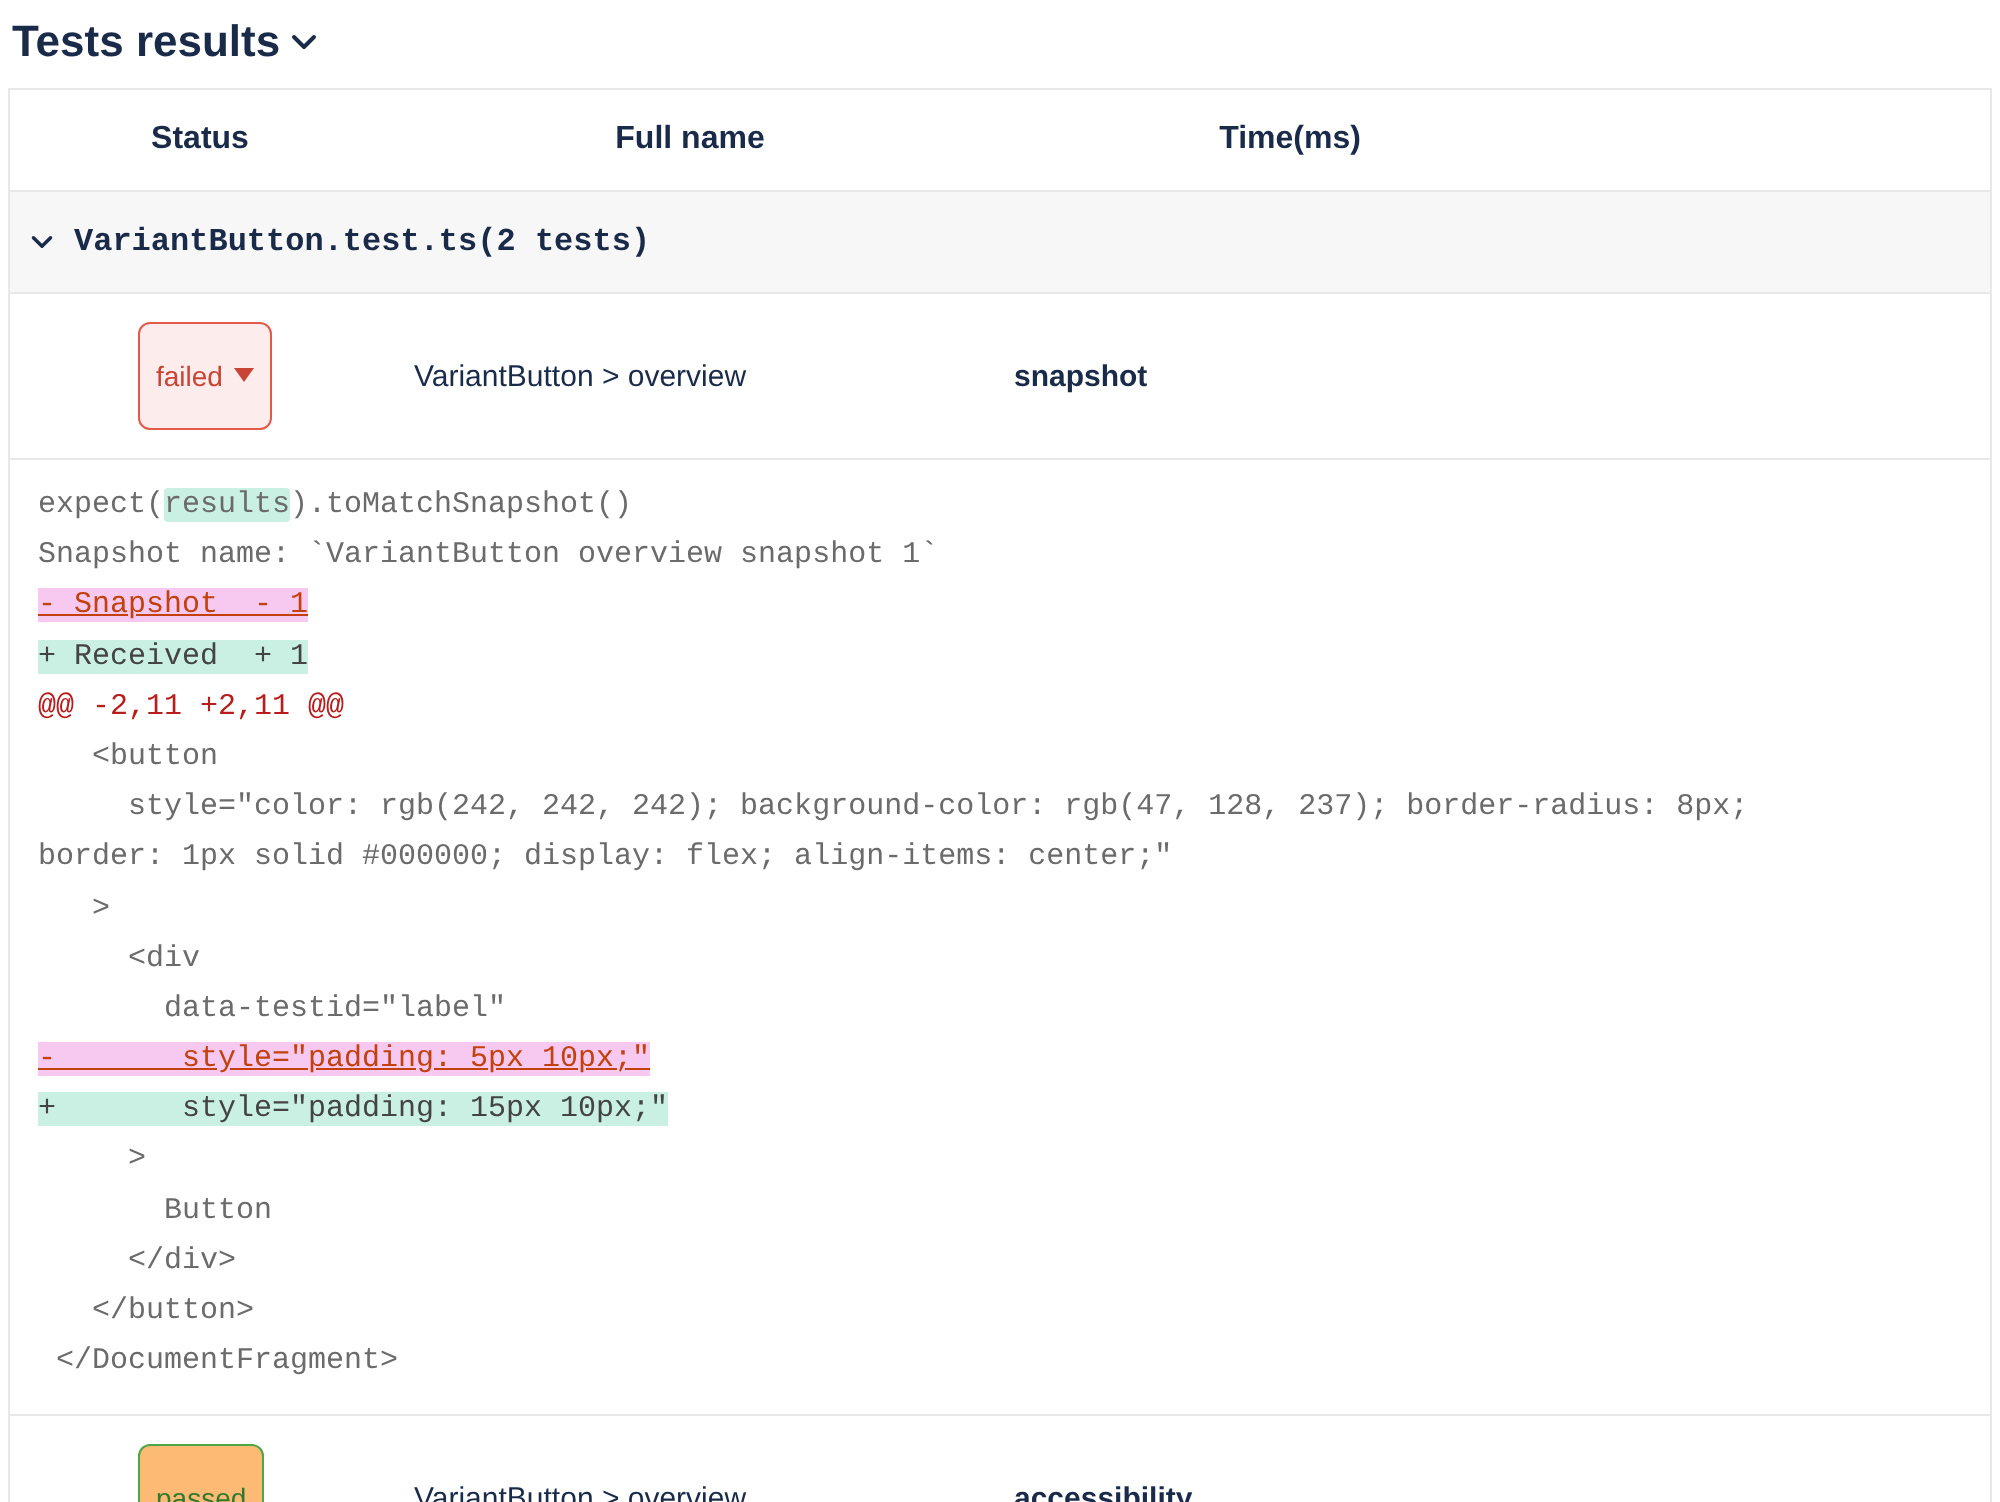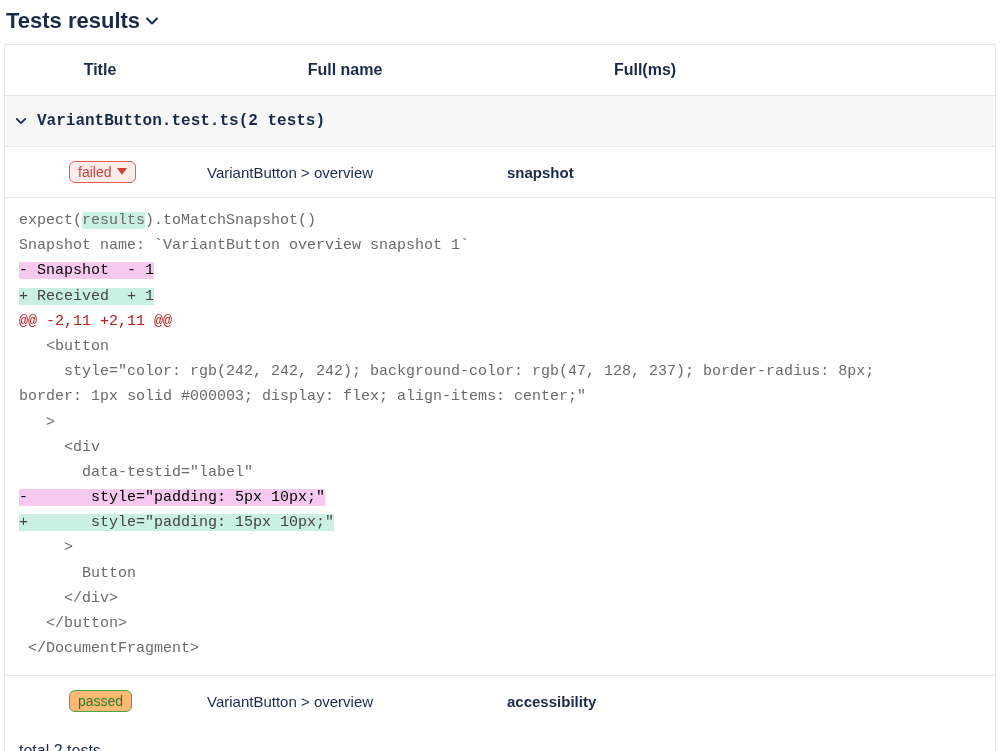--- a/index.html
+++ b/index.html
@@ -70,21 +70,21 @@
   }
   .cell { padding: 0 12px; }
   .cell.status { display: flex; justify-content: flex-start; padding-left: 64px; }
   .cell.fullname { color: #1a2b4a; }
   .cell.title { font-weight: 700; color: #1a2b4a; }
   .cell.time { text-align: right; padding-right: 20px; color: #1a2b4a; }
   .badge {
     display: inline-flex;
     align-items: center;
     gap: 6px;
-    padding: 2px 8px;
+    padding: 18px 8px;
     font-size: 14px;
     border-radius: 6px;
     border: 1.5px solid;
     cursor: default;
   }
   .badge.failed {
     background: #fdecec;
     border-color: #e25a4a;
     color: #c94434;
   }
@@ -101,21 +101,21 @@
     font-family: "SFMono-Regular", Consolas, "Liberation Mono", Menlo, monospace;
     font-size: 15px;
     line-height: 1.68;
     padding: 10px 14px 14px 14px;
     border-bottom: 1px solid #e7e8ea;
     white-space: pre;
     color: #555;
     overflow-x: hidden;
   }
   .diff-block .hl-recv { background: #c9f0e3; border-radius: 2px; }
-  .diff-block .hl-minus { background: #f8c9f0; color: #000000; display: inline; }
+  .diff-block .hl-minus { background: #f8c9f0; color: #c2410c; display: inline; text-decoration: underline; }
   .diff-block .hl-plus { background: #c9f0e3; color: #444; display: inline; }
   .diff-block .hl-hunk { color: #b91c1c; }
   .diff-block .gray { color: #6b6b6b; }
   .footer-row {
     padding: 16px 14px 18px 14px;
     font-size: 16px;
     color: #1a2b4a;
     background: #ffffff;
   }
 </style>
@@ -129,23 +129,23 @@
     <span class="chevron">
       <svg width="14" height="14" viewBox="0 0 14 14">
           <path d="M2 4.5 L7 9.5 L12 4.5" fill="none" stroke="#1a2b4a" stroke-width="2" stroke-linecap="round" stroke-linejoin="round"></path>
         </svg>
     </span>
   </div>
 
   <div class="table-wrap">
 
     <div class="thead">
-      <div class="th center">Title</div>
+      <div class="th center">Status</div>
       <div class="th center">Full name</div>
-      <div class="th time">Full(ms)</div>
+      <div class="th time">Time(ms)</div>
     </div>
 
     <div class="group-row">
       <span class="caret">
         <svg width="12" height="12" viewBox="0 0 14 14">
             <path d="M2 4.5 L7 9.5 L12 4.5" fill="none" stroke="#1a2b4a" stroke-width="2" stroke-linecap="round" stroke-linejoin="round"></path>
           </svg>
       </span>
       <span>VariantButton.test.ts(2 tests)</span>
     </div>
@@ -165,21 +165,21 @@
       <div class="cell title">snapshot</div>
     </div>
 
     <div class="diff-block"><span class="gray"><span>expect(</span><span class="hl-recv">results</span><span>).toMatchSnapshot()</span></span>
 <span class="gray">Snapshot name: `VariantButton overview snapshot 1`</span>
 <span class="hl-minus">- Snapshot  - 1</span>
 <span class="hl-plus">+ Received  + 1</span>
 <span class="hl-hunk">@@ -2,11 +2,11 @@</span>
 <span class="gray">   &lt;button</span>
 <span class="gray">     style="color: rgb(242, 242, 242); background-color: rgb(47, 128, 237); border-radius: 8px; </span>
-<span class="gray">border: 1px solid #000003; display: flex; align-items: center;"</span>
+<span class="gray">border: 1px solid #000000; display: flex; align-items: center;"</span>
 <span class="gray">   &gt;</span>
 <span class="gray">     &lt;div</span>
 <span class="gray">       data-testid="label"</span>
 <span class="hl-minus">-       style="padding: 5px 10px;"</span>
 <span class="hl-plus">+       style="padding: 15px 10px;"</span>
 <span class="gray">     &gt;</span>
 <span class="gray">       Button</span>
 <span class="gray">     &lt;/div&gt;</span>
 <span class="gray">   &lt;/button&gt;</span>
 <span class="gray"> &lt;/DocumentFragment&gt;</span></div>

